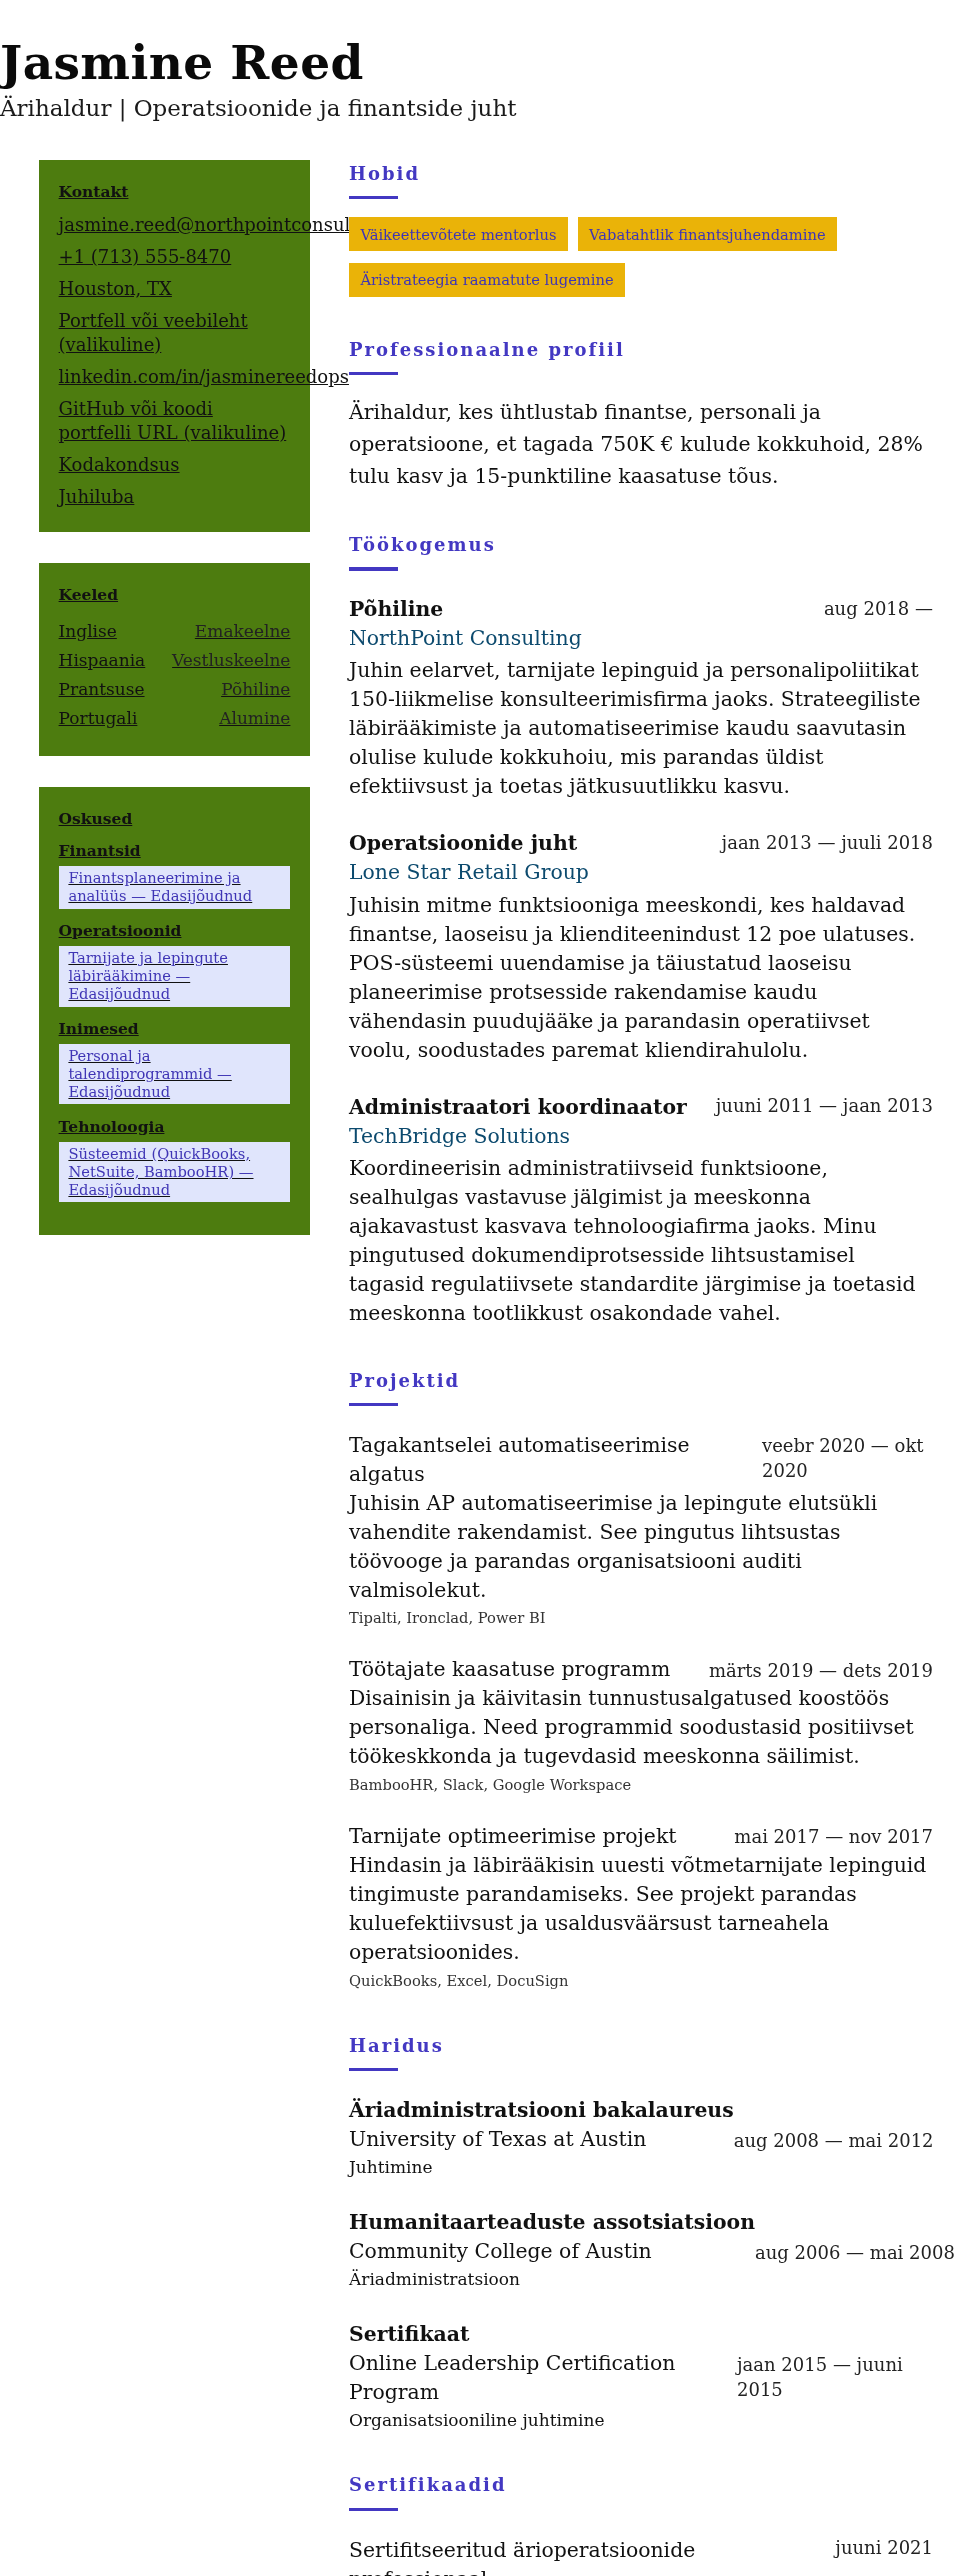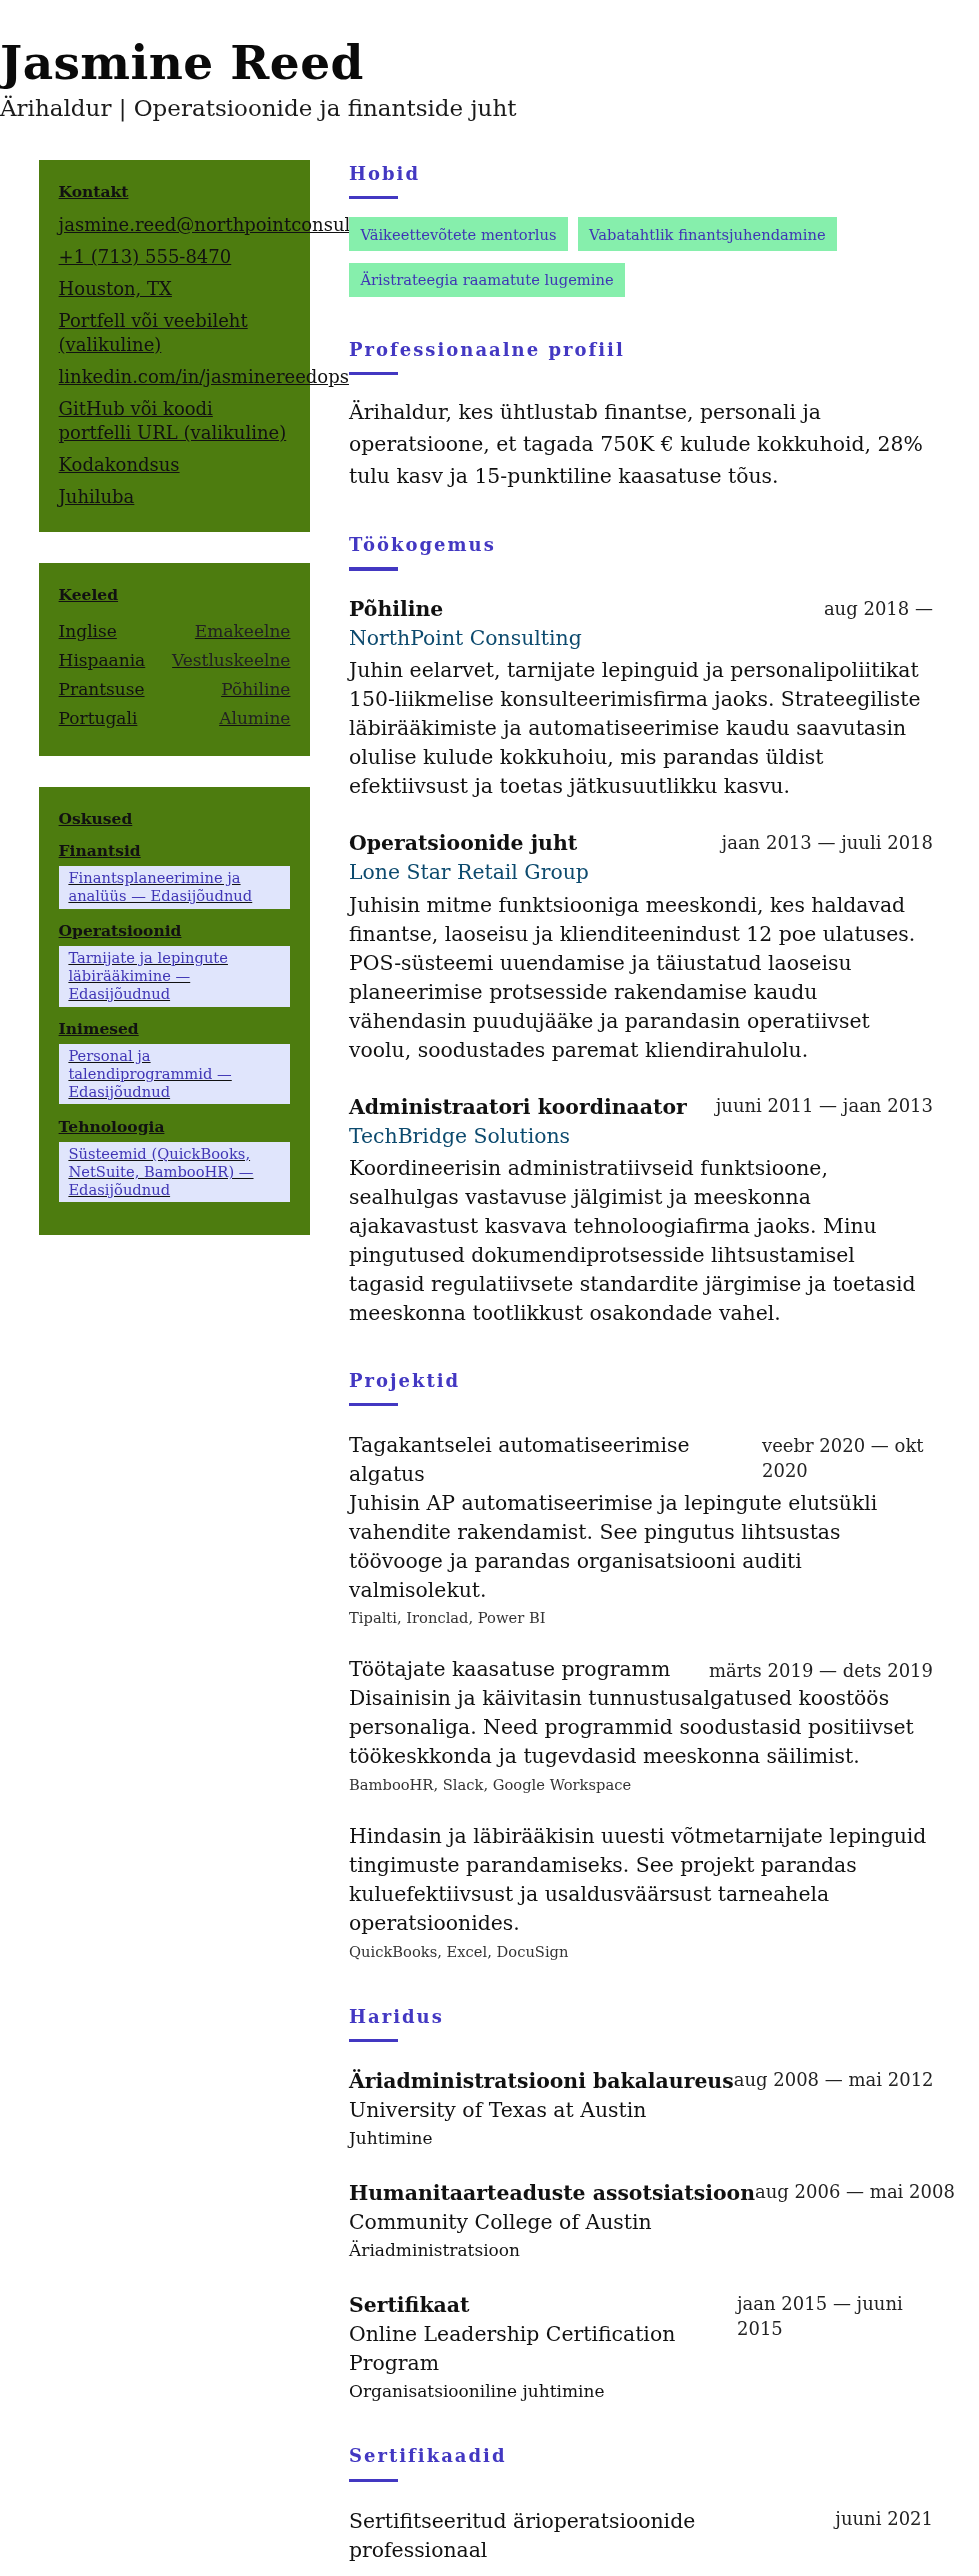--- a/index.html
+++ b/index.html
@@ -104,21 +104,21 @@
     background: #4338c2;
     margin-top: 11.4px;
     margin-bottom: 18px;
   }
   .hobby-list {
     display: flex;
     flex-wrap: wrap;
     gap: 11.4px 9.8px;
   }
   .hobby-chip {
-    background: #86efac;
+    background: #eab308;
     color: #3f35b5;
     font-size: 14.7px;
     line-height: 19.6px;
     padding: 7.3px 11.4px;
   }
   .profile-text {
     font-size: 20.4px;
     line-height: 32px;
     color: #111;
   }
@@ -194,20 +194,21 @@
     font-weight: bold;
     line-height: 29px;
     white-space: nowrap;
   }
   .edu-dates {
     font-size: 18px;
     line-height: 24.5px;
     color: #222;
     white-space: nowrap;
     padding-top: 1.6px;
+    margin-top: 32px;
   }
   .edu-dates.wrap { white-space: normal; width: 196px; }
   .edu-school {
     font-size: 20.4px;
     line-height: 29px;
   }
   .edu-field {
     font-size: 17px;
     line-height: 26px;
     color: #111;
@@ -344,20 +345,24 @@
       <div class="proj">
         <div class="proj-head">
           <div class="proj-name">Töötajate kaasatuse programm</div>
           <div class="proj-dates nowrap">märts 2019 — dets 2019</div>
         </div>
         <p class="proj-desc">Disainisin ja käivitasin tunnustusalgatused koostöös personaliga. Need programmid soodustasid positiivset töökeskkonda ja tugevdasid meeskonna säilimist.</p>
         <div class="proj-tech">BambooHR, Slack, Google Workspace</div>
       </div>
 
       <div class="proj" style="margin-bottom:0">
+        <div class="proj-head">
+          <div class="proj-name">Tarnijate optimeerimise projekt</div>
+          <div class="proj-dates nowrap">mai 2017 — nov 2017</div>
+        </div>
         <p class="proj-desc">Hindasin ja läbirääkisin uuesti võtmetarnijate lepinguid tingimuste parandamiseks. See projekt parandas kuluefektiivsust ja usaldusväärsust tarneahela operatsioonides.</p>
         <div class="proj-tech">QuickBooks, Excel, DocuSign</div>
       </div>
     </section>
 
     <section class="section">
       <h2 class="section-title">Haridus</h2>
       <div class="section-bar" style="margin-bottom:24.5px"></div>
 
       <div class="edu">

